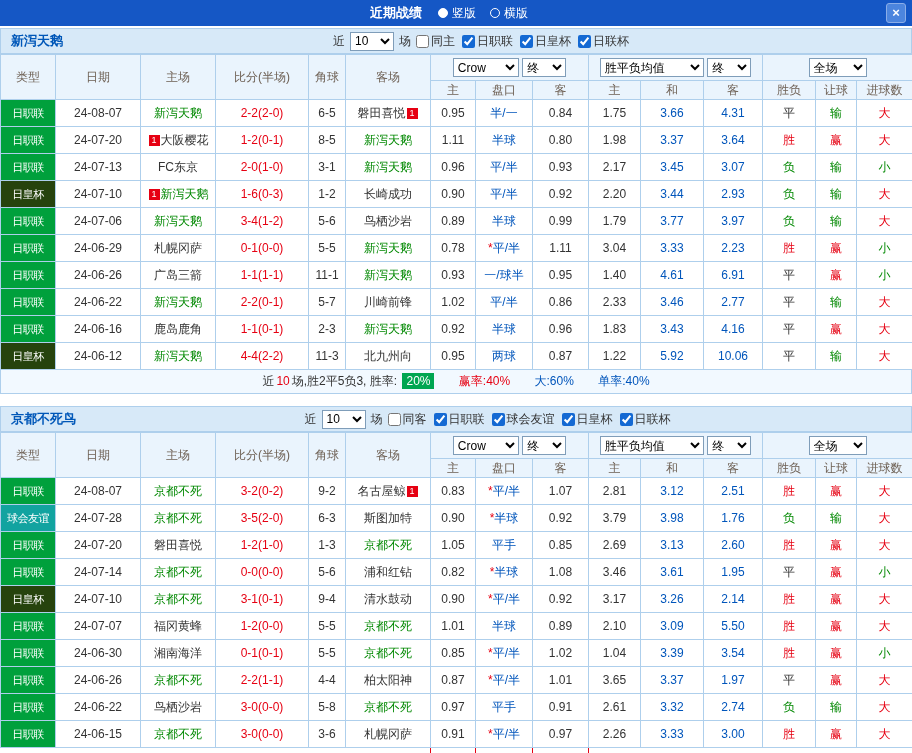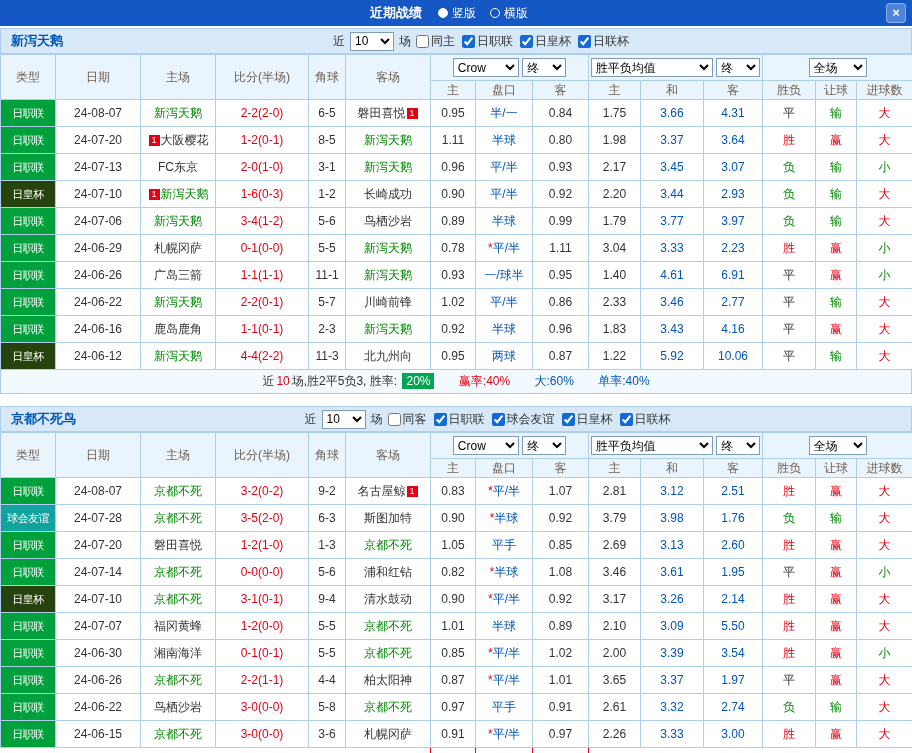--- a/index.html
+++ b/index.html
@@ -15,21 +15,21 @@
     border-radius:3px;color:#fff;text-align:center;line-height:17px;font-size:13px;cursor:pointer;font-weight:bold}
   
   .sec-head{height:26px;background:#D7E9F8;border:1px solid #AECFEC;display:flex;align-items:center;padding:0 10px;margin-top:2px}
   .sec2 .sec-head{margin-top:12px}
   .team-name{color:#0057B8;font-weight:bold;font-size:13px}
   .filters{flex:1;display:flex;align-items:center;justify-content:center;gap:5px}
   .filters label{display:inline-flex;align-items:center;gap:2px;cursor:pointer;margin-right:2px}
   .league-filters{display:inline-flex;align-items:center;gap:5px}
   input[type=checkbox]{width:13px;height:13px;accent-color:#1469D3;cursor:pointer}
   select{font-size:12px;height:19px;border:1px solid #7F9DB9;background:#fff;font-family:inherit;cursor:pointer}
-  .sel-count{width:44px}.sel-company{width:66px}.sel-stage{width:44px}.sel-avg{width:122px}.sel-scope{width:58px}
+  .sel-count{width:44px}.sel-company{width:66px}.sel-stage{width:44px}.sel-avg{width:104px}.sel-scope{width:58px}
   
   .grid{width:912px;border-collapse:collapse;table-layout:fixed}
   .grid th,.grid td{border:1px solid #AECFEC;text-align:center;overflow:hidden;white-space:nowrap;padding:0}
   .grid thead th{background:#EAF4FD;color:#6E6054;font-weight:normal}
   tr.h1 th{height:26px}
   tr.h2 th{height:19px}
   .grid tbody td{height:26px;background:#fff}
   .lgb{display:block;width:100%;height:26px;line-height:26px;color:#fff;font-size:11px;letter-spacing:-0.5px}
   .score{color:#E60012}
   .hc{color:#0055BB}
@@ -543,21 +543,21 @@
               <span class="lgb" style="background:#00A03C">日职联</span>
             </td>
             <td>24-06-30</td>
             <td><span class="">湘南海洋</span></td>
             <td class="score">0-1(0-1)</td>
             <td>5-5</td>
             <td><span class="tfocus">京都不死</span></td>
             <td>0.85</td>
             <td class="hc"><span class="star">*</span>平/半</td>
             <td>1.02</td>
-            <td>2.00</td>
+            <td>1.04</td>
             <td class="avg">3.39</td>
             <td class="avg">3.54</td>
             <td style="color: rgb(230, 0, 18);">胜</td>
             <td style="color: rgb(230, 0, 18);">赢</td>
             <td style="color: rgb(0, 136, 0);">小</td>
           </tr>
           <tr>
             <td class="lg">
               <span class="lgb" style="background:#00A03C">日职联</span>
             </td>

